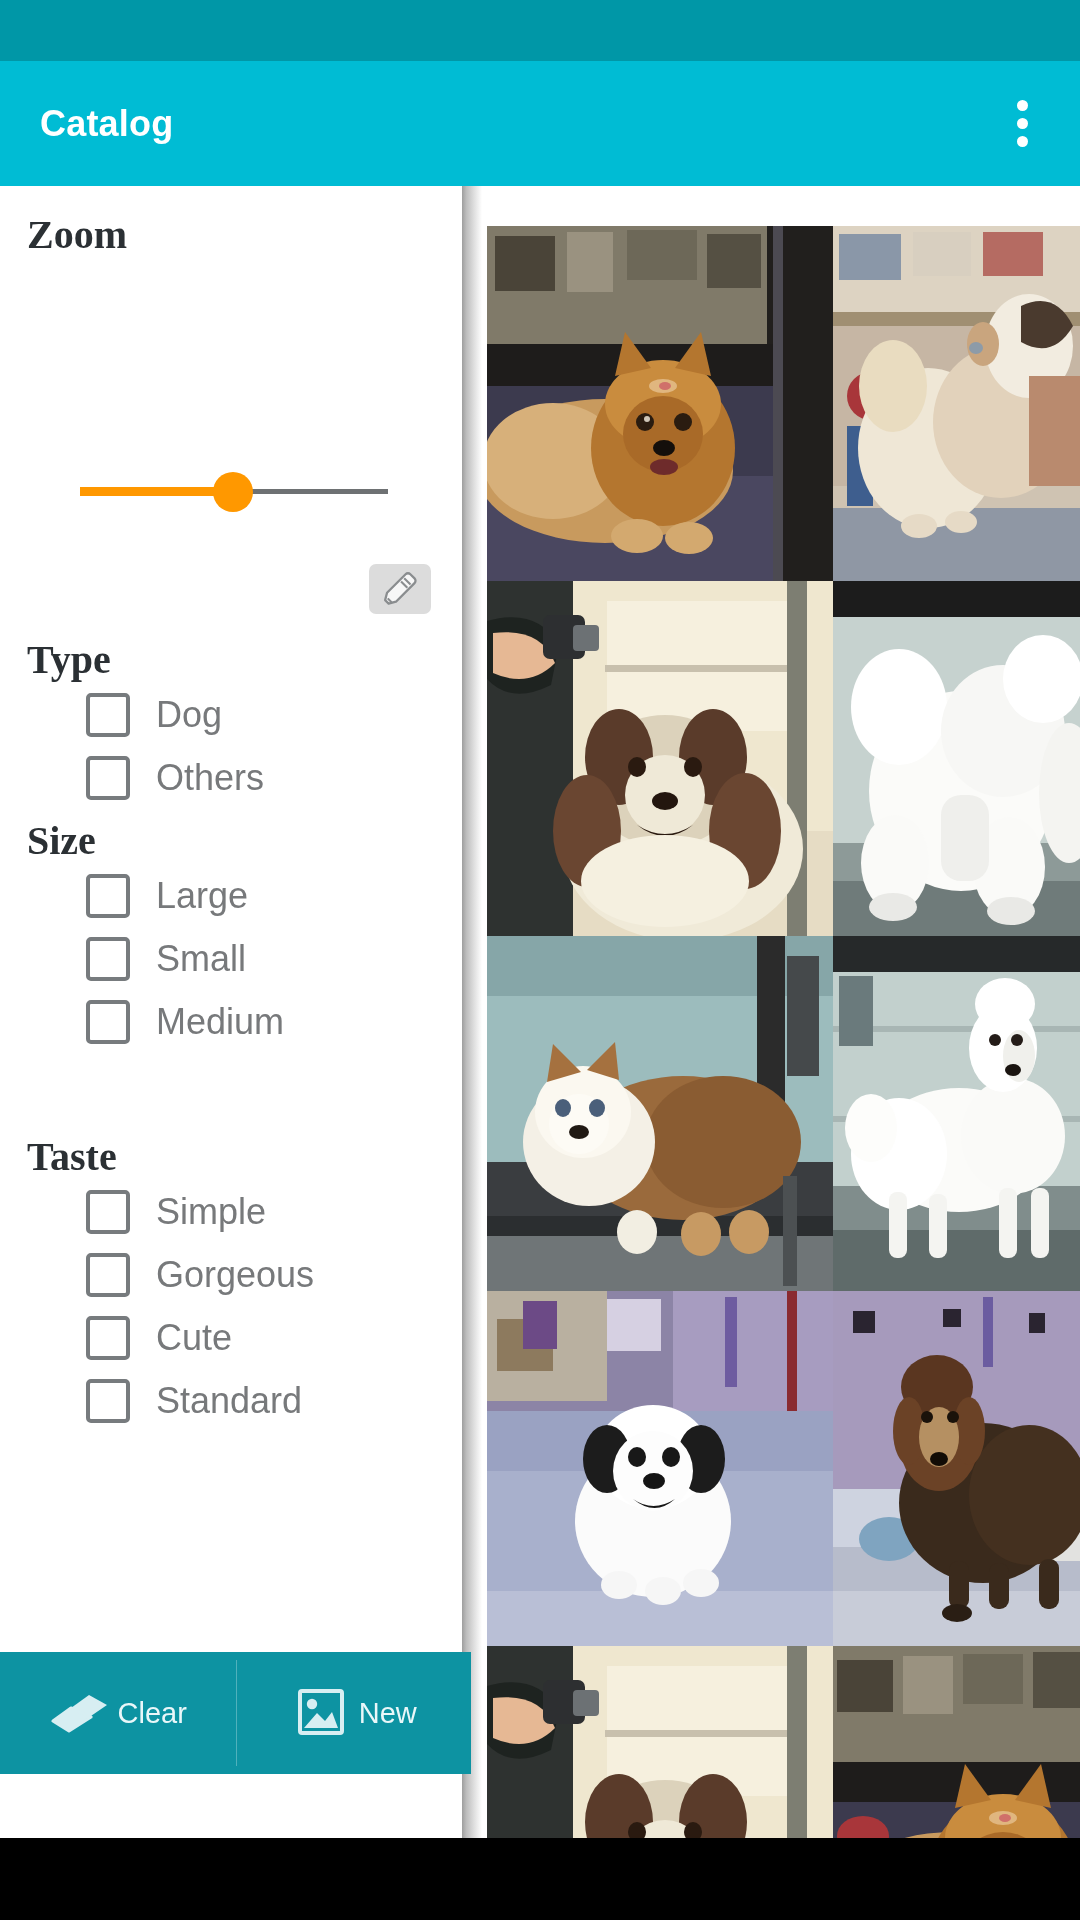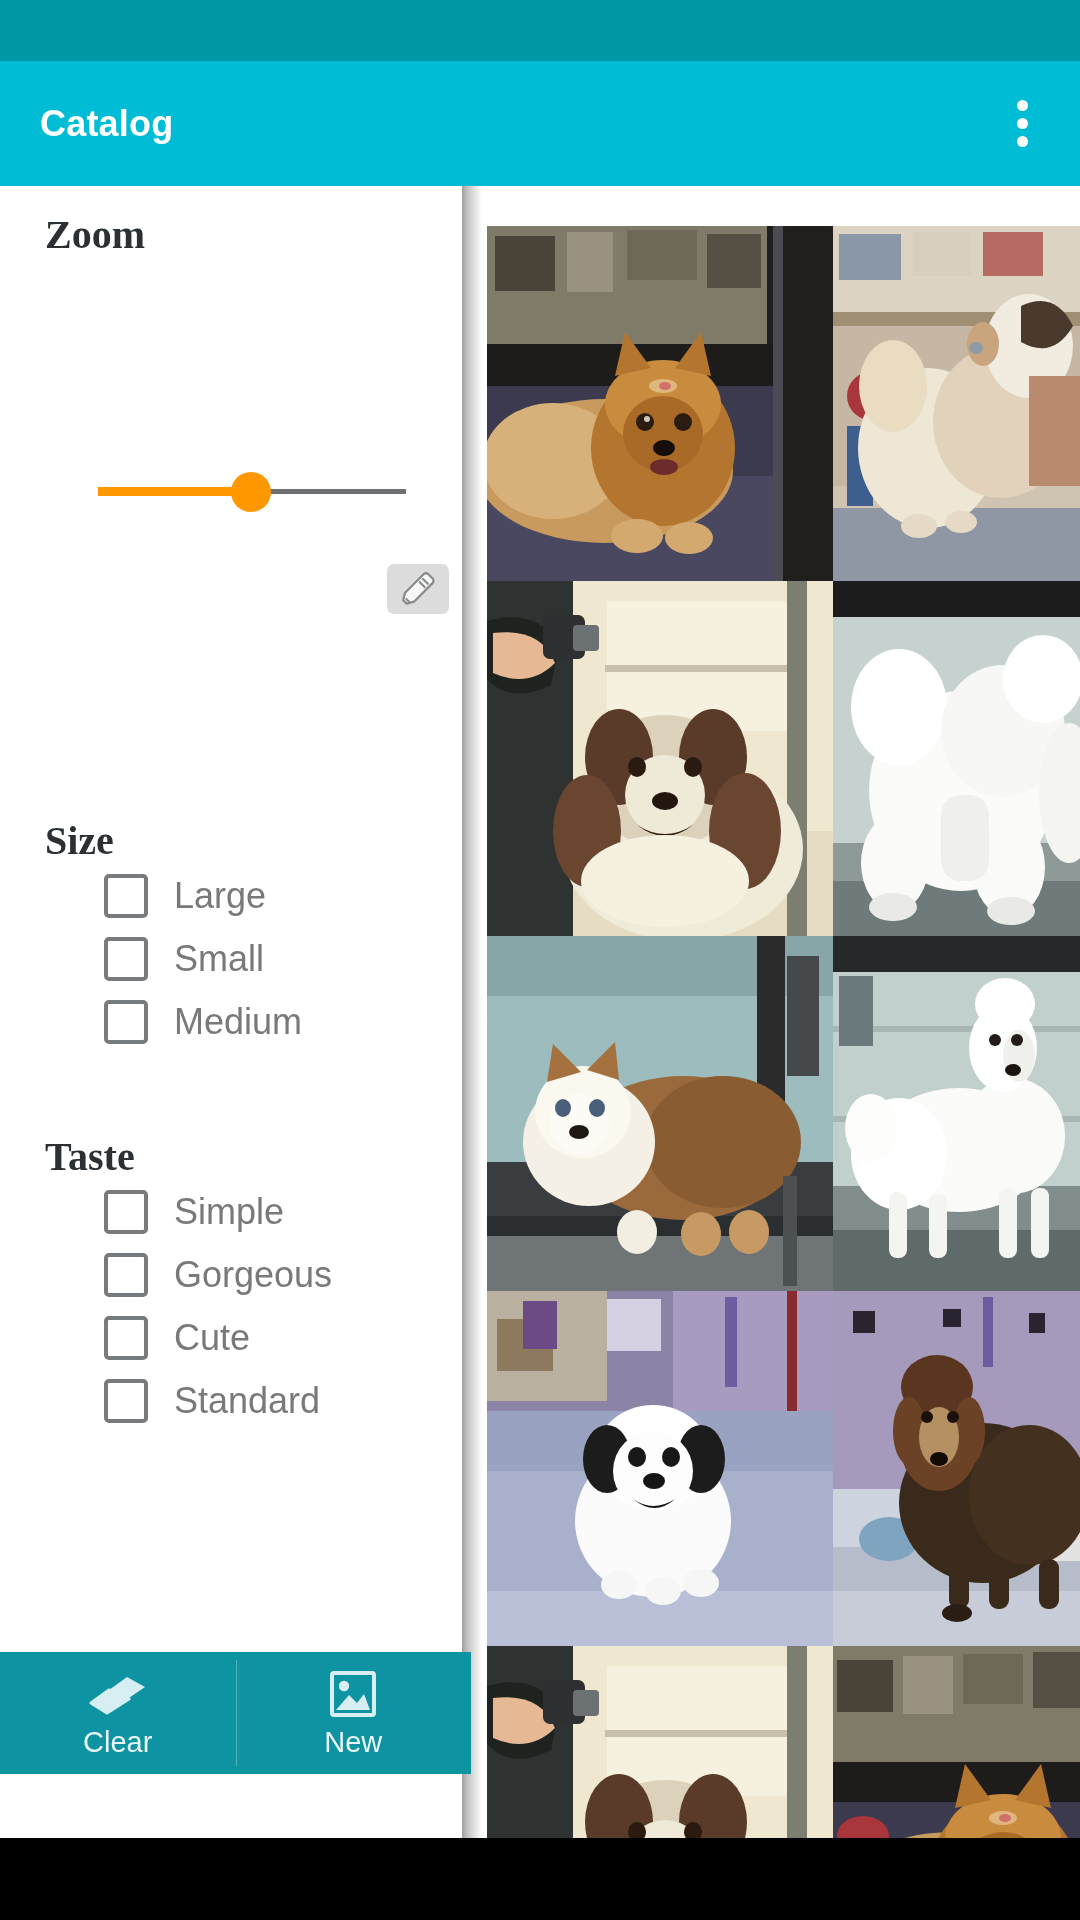--- a/index.html
+++ b/index.html
@@ -60,21 +60,20 @@
     background: #ffffff;
     overflow: hidden;
   }
 
   
   .sidebar {
     position: absolute; left: 0; top: 0;
     width: 462px; height: 1652px;
     background: #ffffff;
     overflow: hidden;
-    margin-left: 18px;
   }
   .panel-shadow {
     position: absolute; left: 462px; top: 0;
     width: 20px; height: 1652px;
     background: linear-gradient(to right, #9e9e9e 0%, #bdbdbd 22%, #e0e0e0 62%, #ffffff 100%);
   }
 
   .section-header {
     color: #2b3034;
     font-family: "Liberation Serif", serif;
@@ -155,21 +154,21 @@
 
   
   .bottom-bar {
     position: absolute; left: 0; top: 1466px;
     width: 471px; height: 122px;
     background: #0d93a2;
     display: flex;
   }
   .bottom-btn {
     flex: 1 1 0;
-    display: flex; flex-direction: column;
+    display: flex; flex-direction: row;
     align-items: center; justify-content: center;
     gap: 7px;
     cursor: pointer;
     position: relative;
   }
   .bottom-btn + .bottom-btn::before {
     content: "";
     position: absolute; left: 0; top: 8px;
     width: 1px; height: 106px;
     background: rgba(255,255,255,0.28);
@@ -246,20 +245,33 @@
         <span>
           <svg width="42" height="42" viewBox="0 0 24 24" aria-hidden="true">
             <path d="M3.5 20.5l1.1-4.2L15.2 5.7a1.9 1.9 0 0 1 2.7 0l2.4 2.4a1.9 1.9 0 0 1 0 2.7L9.7 21.4l-4.2 1.1z" transform="translate(0,-1)" fill="#f7f7f7" stroke="#8a8d8f" stroke-width="1.3" stroke-linejoin="round"></path>
             <path d="M14.4 7l3.6 3.6" stroke="#8a8d8f" stroke-width="1.2" fill="none"></path>
             <path d="M12.6 8.8l3.6 3.6" stroke="#8a8d8f" stroke-width="1.2" fill="none"></path>
             <path d="M5 18.5l2.3 2.3" stroke="#8a8d8f" stroke-width="1.2" fill="none"></path>
           </svg>
         </span>
       </div>
 
+      <div class="filter-group group-type">
+        <span class="section-header group-title">Type</span>
+        <ul class="check-list">
+          <li class="check-row">
+            <span class="checkbox"></span>
+            <span class="check-label">Dog</span>
+          </li>
+          <li class="check-row">
+            <span class="checkbox"></span>
+            <span class="check-label">Others</span>
+          </li>
+        </ul>
+      </div>
 
       <div class="filter-group group-size">
         <span class="section-header group-title">Size</span>
         <ul class="check-list">
           <li class="check-row">
             <span class="checkbox"></span>
             <span class="check-label">Large</span>
           </li>
           <li class="check-row">
             <span class="checkbox"></span>

